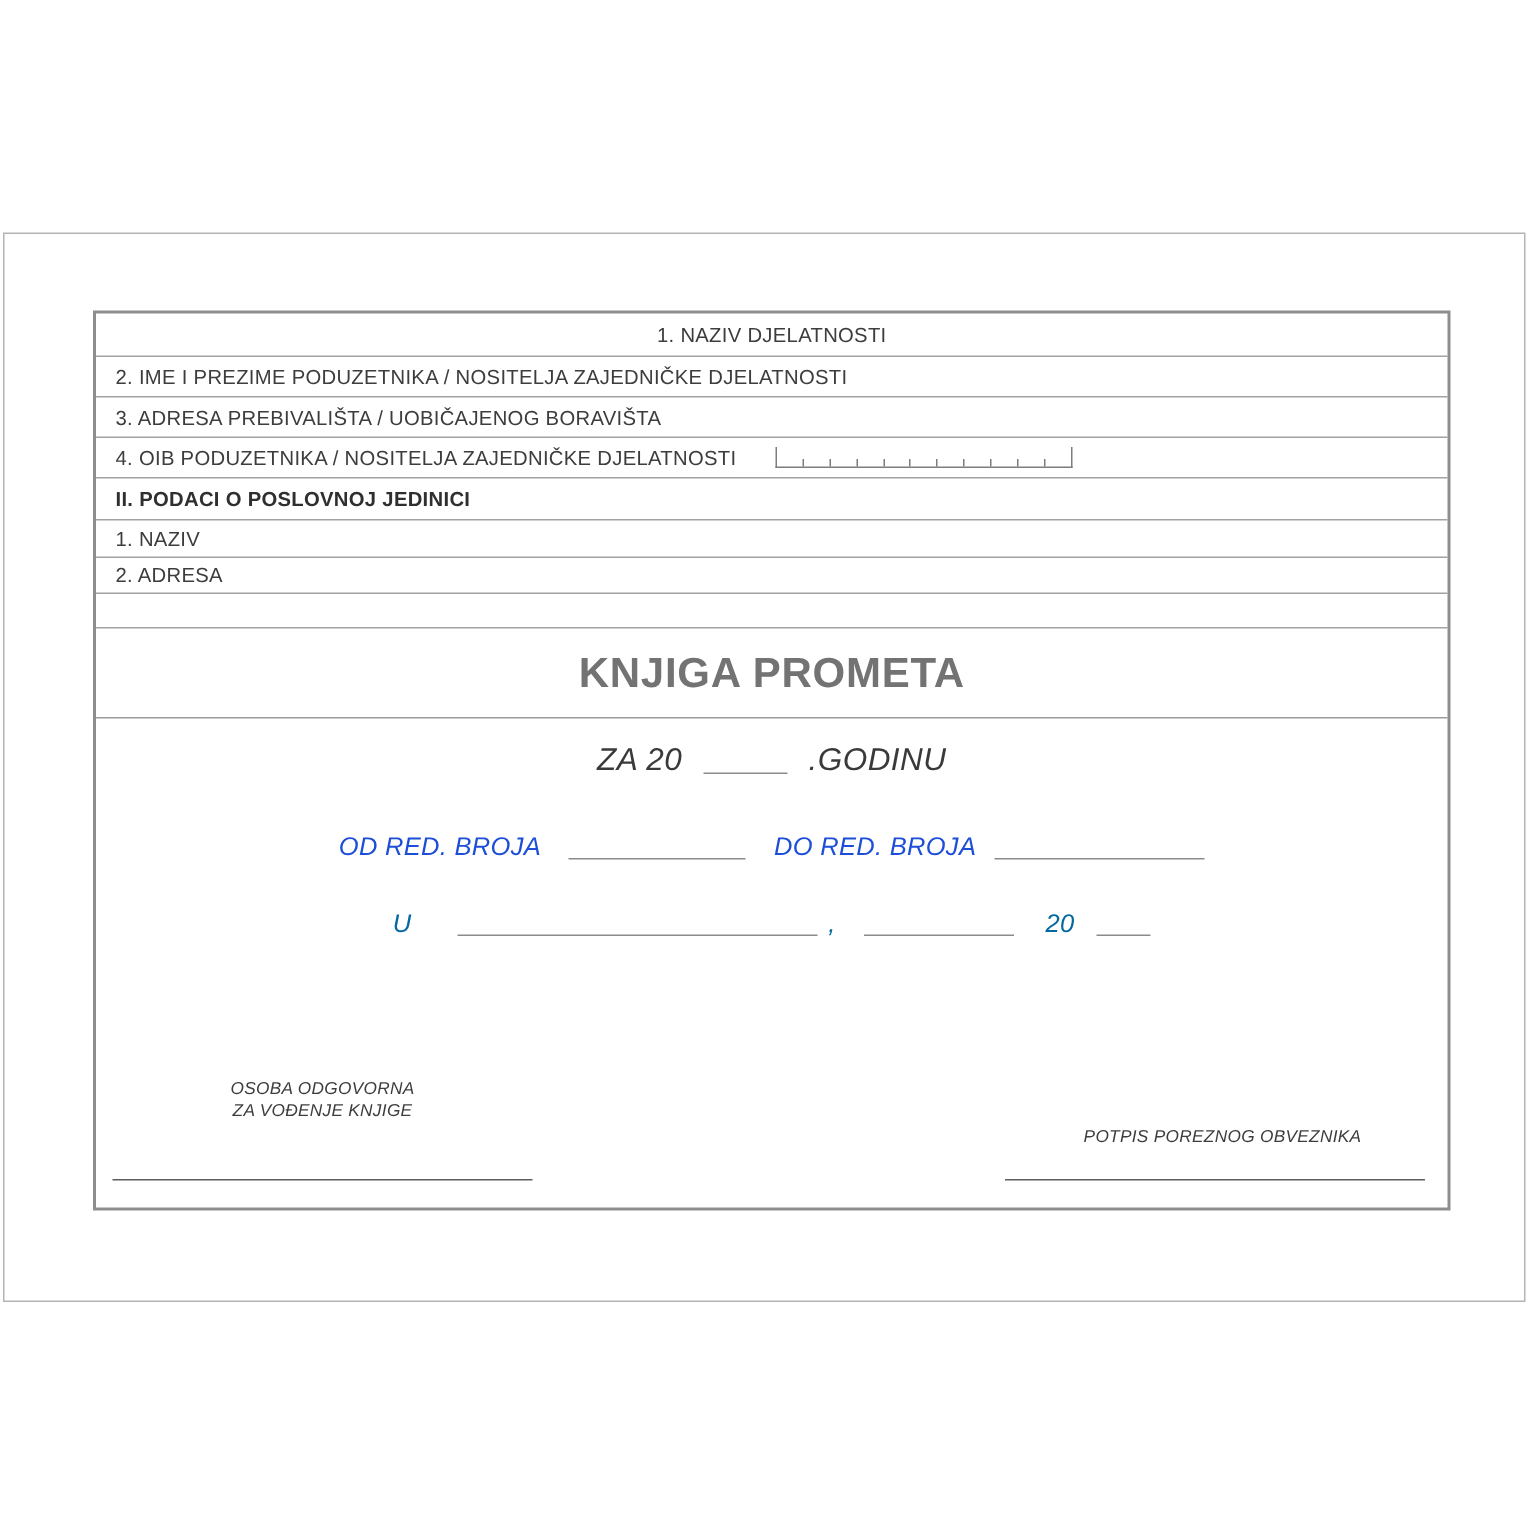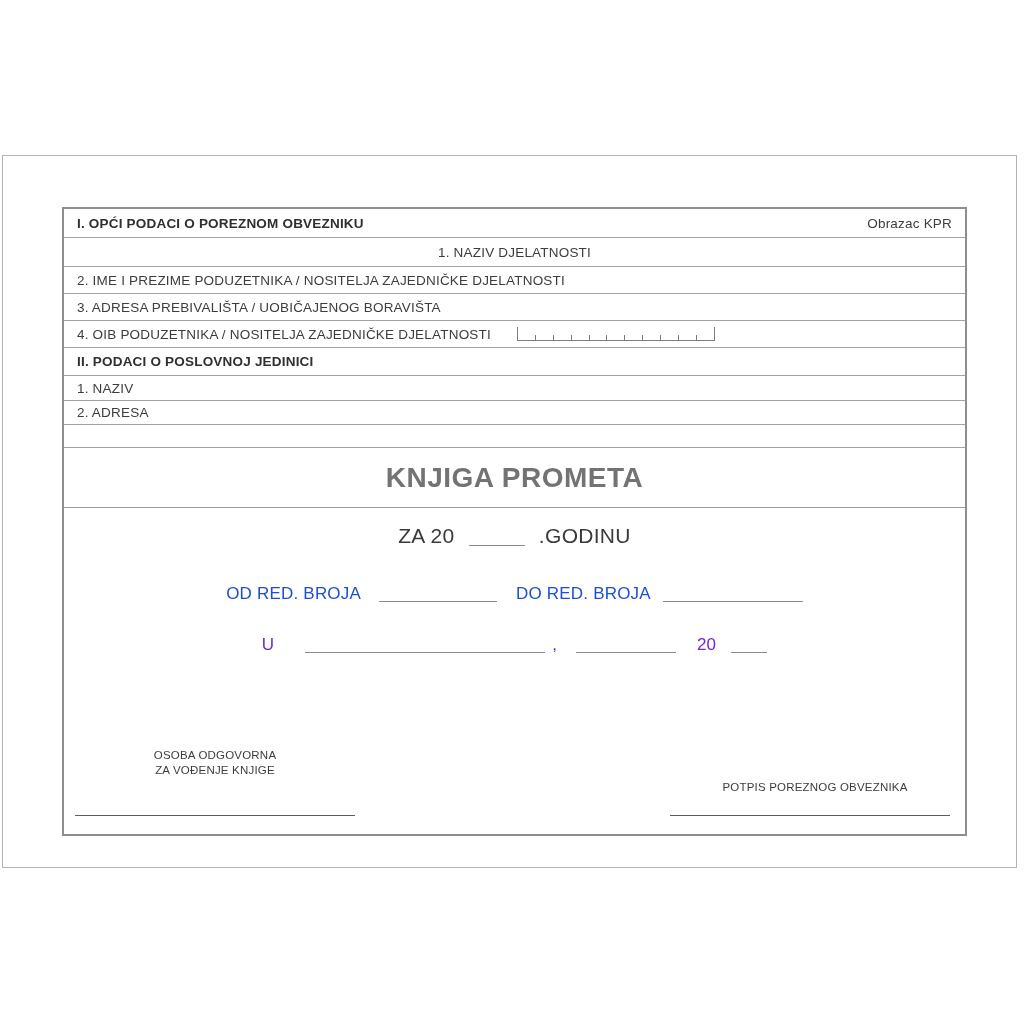--- a/index.html
+++ b/index.html
@@ -33,55 +33,51 @@
   }
   .r3,.r4,.r5{height:27px;}
   .r6{height:28px;}
   .r7{height:25px;}
   .r8{height:24px;}
   .r9{height:23px;}
   .r10{height:60px;justify-content:center;border-bottom:1px solid #9b9b9b;}
   .title{
     font-size:28px;font-weight:bold;letter-spacing:.5px;color:#737373;text-align:center;
   }
-  .r11{height:310px;display:block;border-bottom:none;position:relative;padding:0;}
+  .r11{height:310px;display:block;border-bottom:none;position:relative;padding:0;font-style:italic;}
   
   .comb{
     position:relative;margin-left:26px;width:196px;height:13px;align-self:center;
     border-left:1px solid #7d7d7d;border-right:1px solid #7d7d7d;border-bottom:1px solid #7d7d7d;
     display:flex;justify-content:space-evenly;align-items:flex-end;
   }
   .comb i{display:block;width:1px;height:5px;background:#7d7d7d;}
   
   .blank{
     display:inline-block;border-bottom:1.5px solid #8b8b8b;height:6px;vertical-align:-3px;
   }
   .za-line{margin-top:16px;text-align:center;font-size:21px;color:#3a3a3a;letter-spacing:.3px;}
   .od-line{margin-top:36px;text-align:center;font-size:17px;color:#1d4ed8;letter-spacing:.2px;}
-  .u-line{margin-top:31px;text-align:center;font-size:17px;color:#6d28d9;letter-spacing:.2px;}
+  .u-line{margin-top:31px;text-align:center;font-size:17px;color:#0369a1;letter-spacing:.2px;}
   .sig-label{
     position:absolute;width:220px;text-align:center;
     font-size:11.5px;line-height:14.5px;color:#3d3d3d;letter-spacing:.2px;
   }
   .sig-label.left{left:41px;top:224px;}
   .sig-label.right{left:641px;top:256px;}
   .sig-line{position:absolute;top:291px;width:280px;border-bottom:1px solid #5d5d5d;height:0;}
   .sig-line.left{left:11px;}
   .sig-line.right{left:606px;}
 </style>
 </head>
 <body>
 
 <div class="page">
   <div class="formtable">
 
-    <div class="row bold r1">
-      <span>I. OPĆI PODACI O POREZNOM OBVEZNIKU</span>
-      <span class="obrazac">Obrazac KPR</span>
-    </div>
 
     <div class="row r2">
       <div class="main">
         <span>1. NAZIV DJELATNOSTI</span>
       </div>
     </div>
 
     <div class="row r3">
       <span>2. IME I PREZIME PODUZETNIKA / NOSITELJA ZAJEDNIČKE DJELATNOSTI</span>
     </div>

